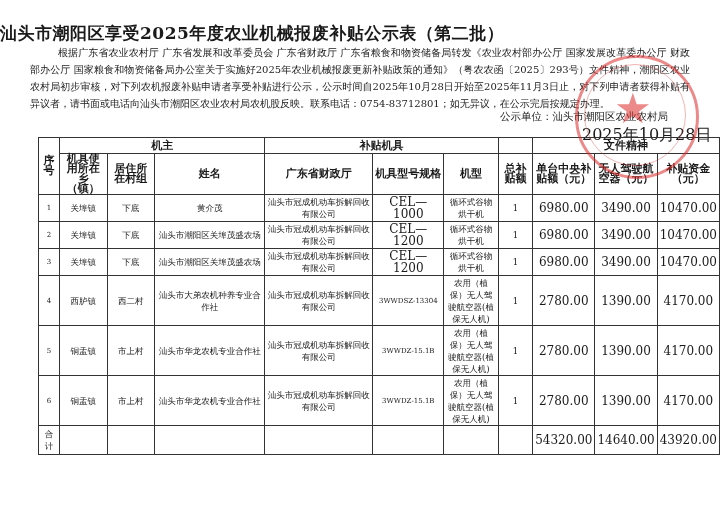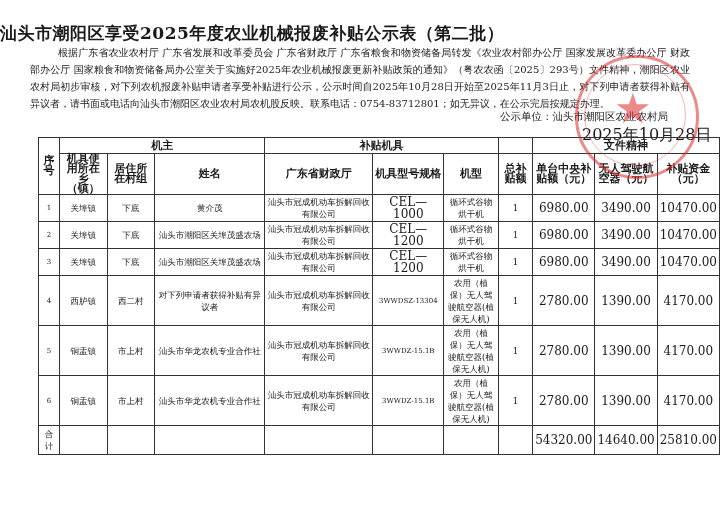--- a/index.html
+++ b/index.html
@@ -103,21 +103,21 @@
     <td>循环式谷物烘干机</td>
     <td>1</td>
     <td class="num">6980.00</td>
     <td class="num">3490.00</td>
     <td class="num">10470.00</td>
   </tr>
   <tr style="height:50px">
     <td class="small">4</td>
     <td>西胪镇</td>
     <td>西二村</td>
-    <td>对下列申请者获得补贴有异议者</td>
+    <td>汕头市大弟农机种养专业合作社</td>
     <td>汕头市冠成机动车拆解回收有限公司</td>
     <td class="small">3WWDSZ-13304</td>
     <td>农用（植保）无人驾驶航空器(植保无人机)</td>
     <td>1</td>
     <td class="num">2780.00</td>
     <td class="num">1390.00</td>
     <td class="num">4170.00</td>
   </tr>
   <tr style="height:50px">
     <td class="small">5</td>
@@ -149,21 +149,21 @@
     <td>合计</td>
     <td></td>
         <td></td>
         <td></td>
     <td></td>
         <td></td>
         <td></td>
     <td></td>
     <td class="num">54320.00</td>
     <td class="num">14640.00</td>
-    <td class="num">25810.00</td>
+    <td class="num">43920.00</td>
   </tr>
 </tbody>
   </table>
 
 <div class="stamp">
   <div class="ring"></div>
   <div class="star">★</div>
 </div>
 
 </body></html>

